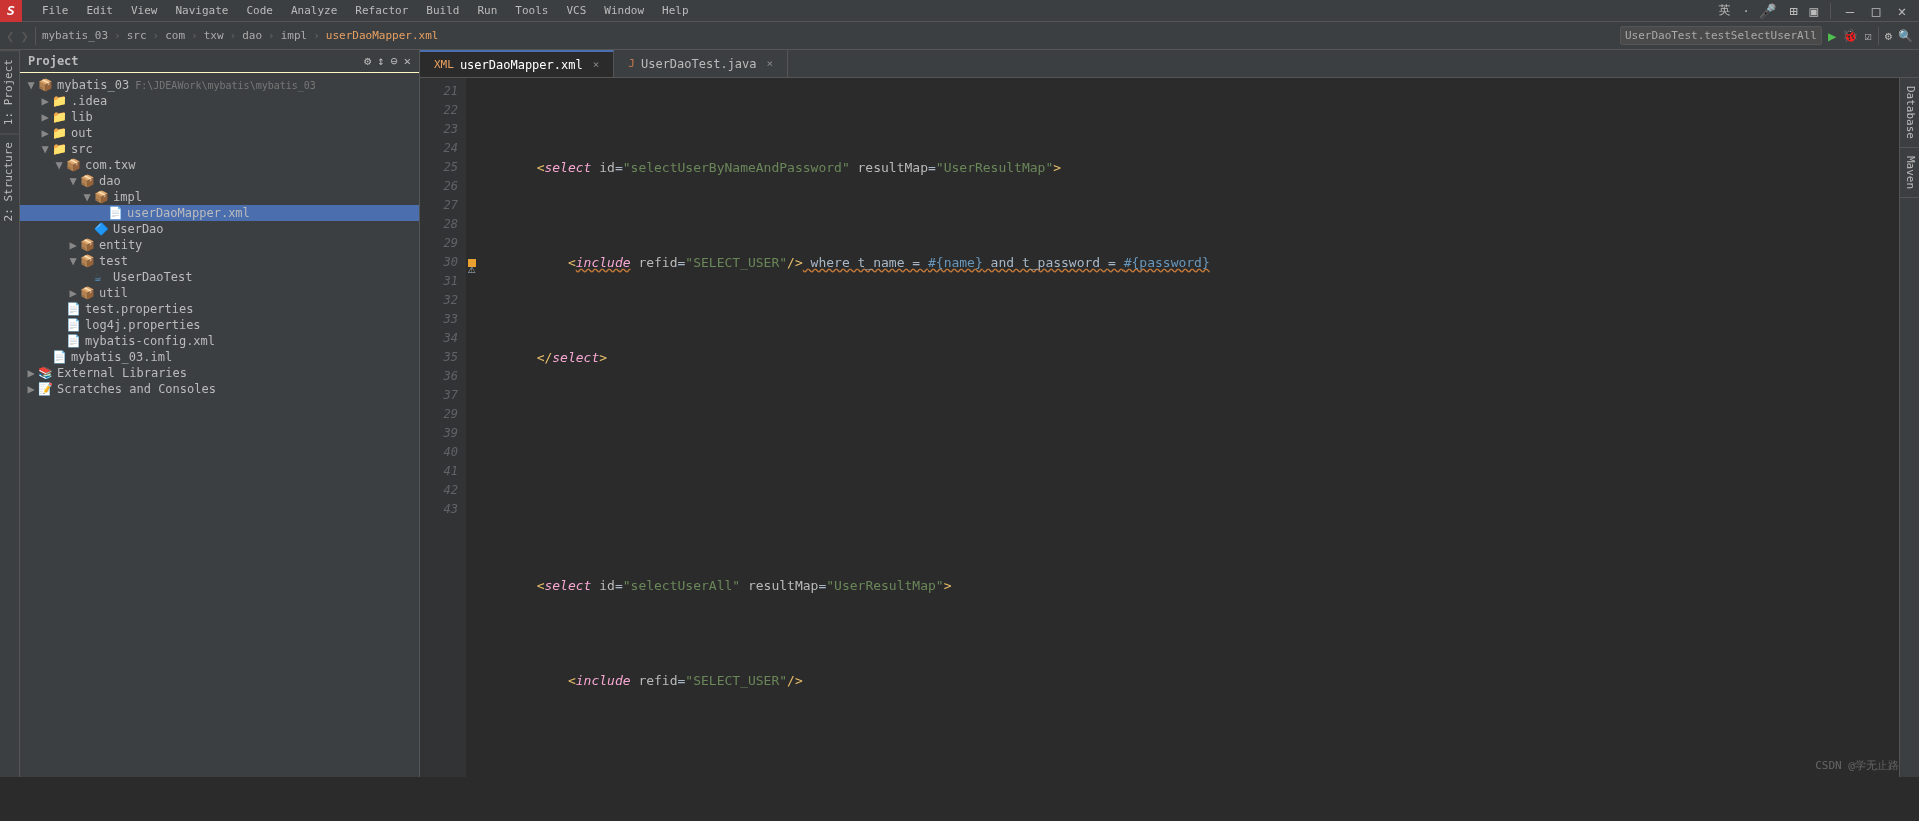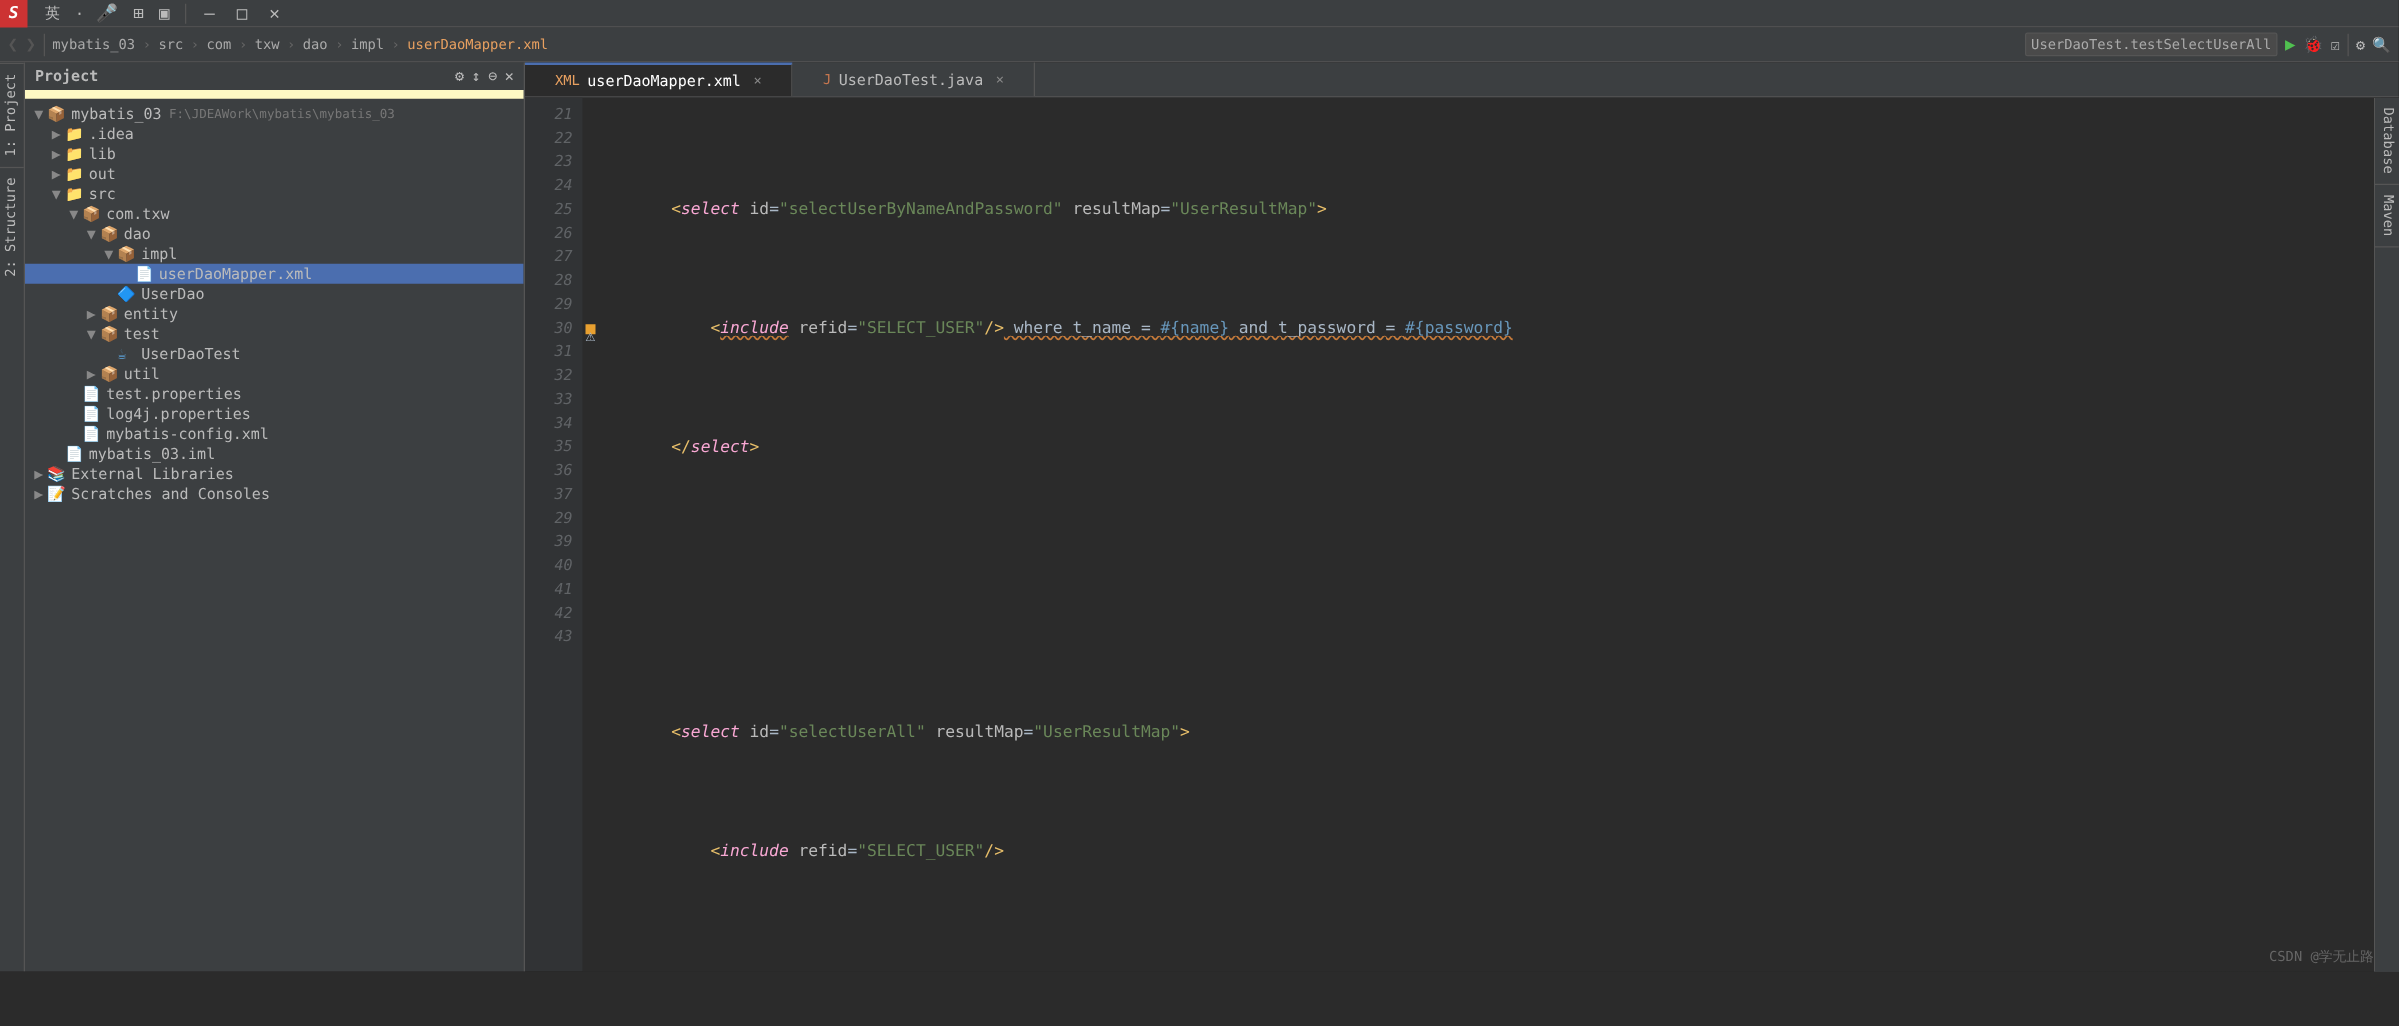--- a/index.html
+++ b/index.html
@@ -43,21 +43,21 @@
       border-right: 1px solid #555;
       display: flex;
       flex-direction: column;
       overflow: hidden;
     }
     #sidebar-header {
       display: flex;
       align-items: center;
       justify-content: space-between;
       padding: 4px 8px;
-      border-bottom: 7px solid #fef9c3;
+      border-bottom: 1px solid #fef9c3;
     }
     #sidebar-title {
       color: #bbbbbb;
       font-size: 12px;
       font-weight: bold;
     }
     #sidebar-icons {
       display: flex;
       gap: 6px;
     }
@@ -117,21 +117,21 @@
     #tab-bar {
       display: flex;
       align-items: stretch;
       background: #3c3f41;
       border-bottom: 1px solid #555;
       height: 28px;
     }
     .editor-tab {
       display: flex;
       align-items: center;
-      padding: 0 24px;
+      padding: 0 14px;
       gap: 6px;
       border-right: 1px solid #555;
       cursor: pointer;
       font-size: 12px;
       color: #bbbbbb;
       background: #3c3f41;
       min-width: 120px;
     }
     .editor-tab.active {
       background: #2b2b2b;
@@ -314,20 +314,35 @@
     
     .nav-arrow { color: #88a0cc; font-size: 14px; cursor: pointer; }
     .nav-arrow.disabled { color: #555; }
   </style>
 </head>
 <body>
 
 <div id="app-title-bar">
   <div id="app-logo">S</div>
 
+  <div id="menu-bar" style="flex:1; height:100%; border-bottom:none; background:transparent;">
+    <span class="menu-item">File</span>
+    <span class="menu-item">Edit</span>
+    <span class="menu-item">View</span>
+    <span class="menu-item">Navigate</span>
+    <span class="menu-item">Code</span>
+    <span class="menu-item">Analyze</span>
+    <span class="menu-item">Refactor</span>
+    <span class="menu-item">Build</span>
+    <span class="menu-item">Run</span>
+    <span class="menu-item">Tools</span>
+    <span class="menu-item">VCS</span>
+    <span class="menu-item">Window</span>
+    <span class="menu-item">Help</span>
+  </div>
   <div id="app-title-right">
 
     <span style="color:#bbbbbb;font-size:12px;padding:0 6px;cursor:pointer;">英</span>
     <span style="color:#bbbbbb;font-size:12px;padding:0 2px;">·</span>
     <span style="color:#bbbbbb;font-size:14px;padding:0 4px;cursor:pointer;">🎤</span>
     <span style="color:#bbbbbb;font-size:14px;padding:0 4px;cursor:pointer;">⊞</span>
     <span style="color:#bbbbbb;font-size:14px;padding:0 4px;cursor:pointer;">▣</span>
     <div style="width:1px;height:16px;background:#555;margin:0 4px;"></div>
     <div class="win-control">—</div>
     <div class="win-control">□</div>

